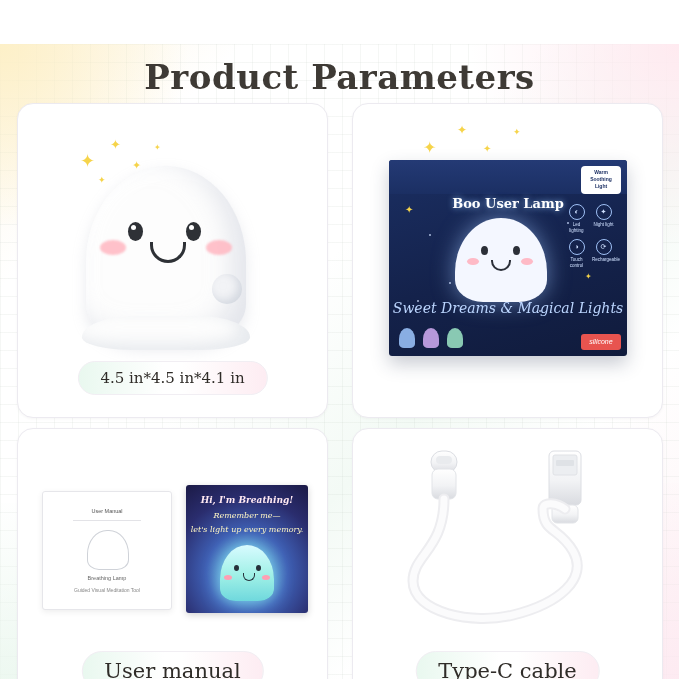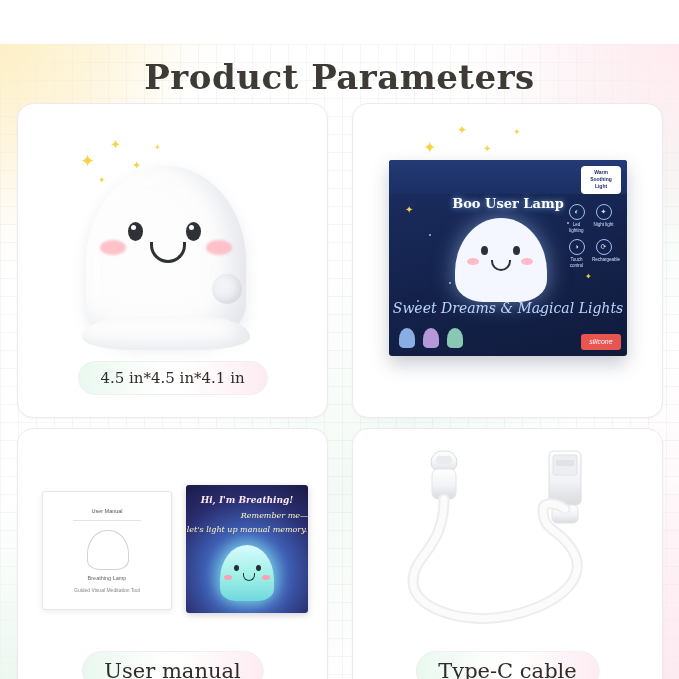--- a/index.html
+++ b/index.html
@@ -168,21 +168,21 @@
   .manual .mcap1{position:absolute;left:0;right:0;bottom:28px;text-align:center;font-size:5.5px;color:#666;}
   .manual .mcap2{position:absolute;left:0;right:0;bottom:16px;text-align:center;font-size:5px;color:#888;}
 
   .card3img{
     position:absolute;left:168px;top:56px;width:122px;height:128px;border-radius:3px;
     background:radial-gradient(circle at 50% 68%, #7bd8e8 0%, #3f60b5 38%, #2a2d6e 70%, #1b1a46 100%);
     overflow:hidden;box-shadow:0 2px 7px rgba(0,0,0,.18);
   }
   .c3t1{position:absolute;left:0;right:0;top:10px;text-align:center;color:#ffe9f2;
     font-family:"DejaVu Serif",serif;font-size:9px;font-weight:bold;font-style:italic;}
-  .c3t2{position:absolute;left:0;right:0;top:26px;text-align:right;color:#fff6c4;
+  .c3t2{position:absolute;left:0;right:0;top:26px;text-align:center;color:#fff6c4;
     font-family:"DejaVu Serif",serif;font-size:8px;font-style:italic;}
   .c3t3{position:absolute;left:0;right:0;top:40px;text-align:center;color:#fff6c4;
     font-family:"DejaVu Serif",serif;font-size:8px;font-style:italic;}
   .c3ghost{position:absolute;left:34px;top:60px;width:54px;height:56px;
     background:linear-gradient(180deg,#d8fbff 0%, #9ff0e6 55%, #6fd8dd 100%);
     border-radius:27px 27px 16px 16px/34px 34px 12px 12px;
     box-shadow:0 0 18px rgba(140,240,255,.8);}
   .c3eye{position:absolute;width:5px;height:6px;background:#26303a;border-radius:50%;}
   .c3mouth{position:absolute;left:57px;top:88px;width:10px;height:7px;border:1.5px solid #26303a;border-top:none;border-radius:0 0 8px 8px;}
   .c3blush{position:absolute;width:8px;height:5px;background:#ff9fb3;border-radius:50%;}
@@ -301,21 +301,21 @@
       <div class="mtitle">User Manual</div>
       <div class="mline" style="left:30px;right:30px;top:28px;"></div>
       <div class="mghost"></div>
       <div class="mcap1">Breathing Lamp</div>
       <div class="mcap2">Guided Visual Meditation Tool</div>
     </div>
 
     <div class="card3img">
       <div class="c3t1">Hi, I'm Breathing!</div>
       <div class="c3t2">Remember me—</div>
-      <div class="c3t3">let's light up manual memory.</div>
+      <div class="c3t3">let's light up every memory.</div>
       <div class="c3ghost"></div>
       <div class="c3eye" style="left:48px;top:80px;"></div>
       <div class="c3eye" style="left:70px;top:80px;"></div>
       <div class="c3mouth"></div>
       <div class="c3blush" style="left:38px;top:90px;"></div>
       <div class="c3blush" style="left:76px;top:90px;"></div>
     </div>
 
     <div class="caption cap-bot">User manual</div>
   </div>

